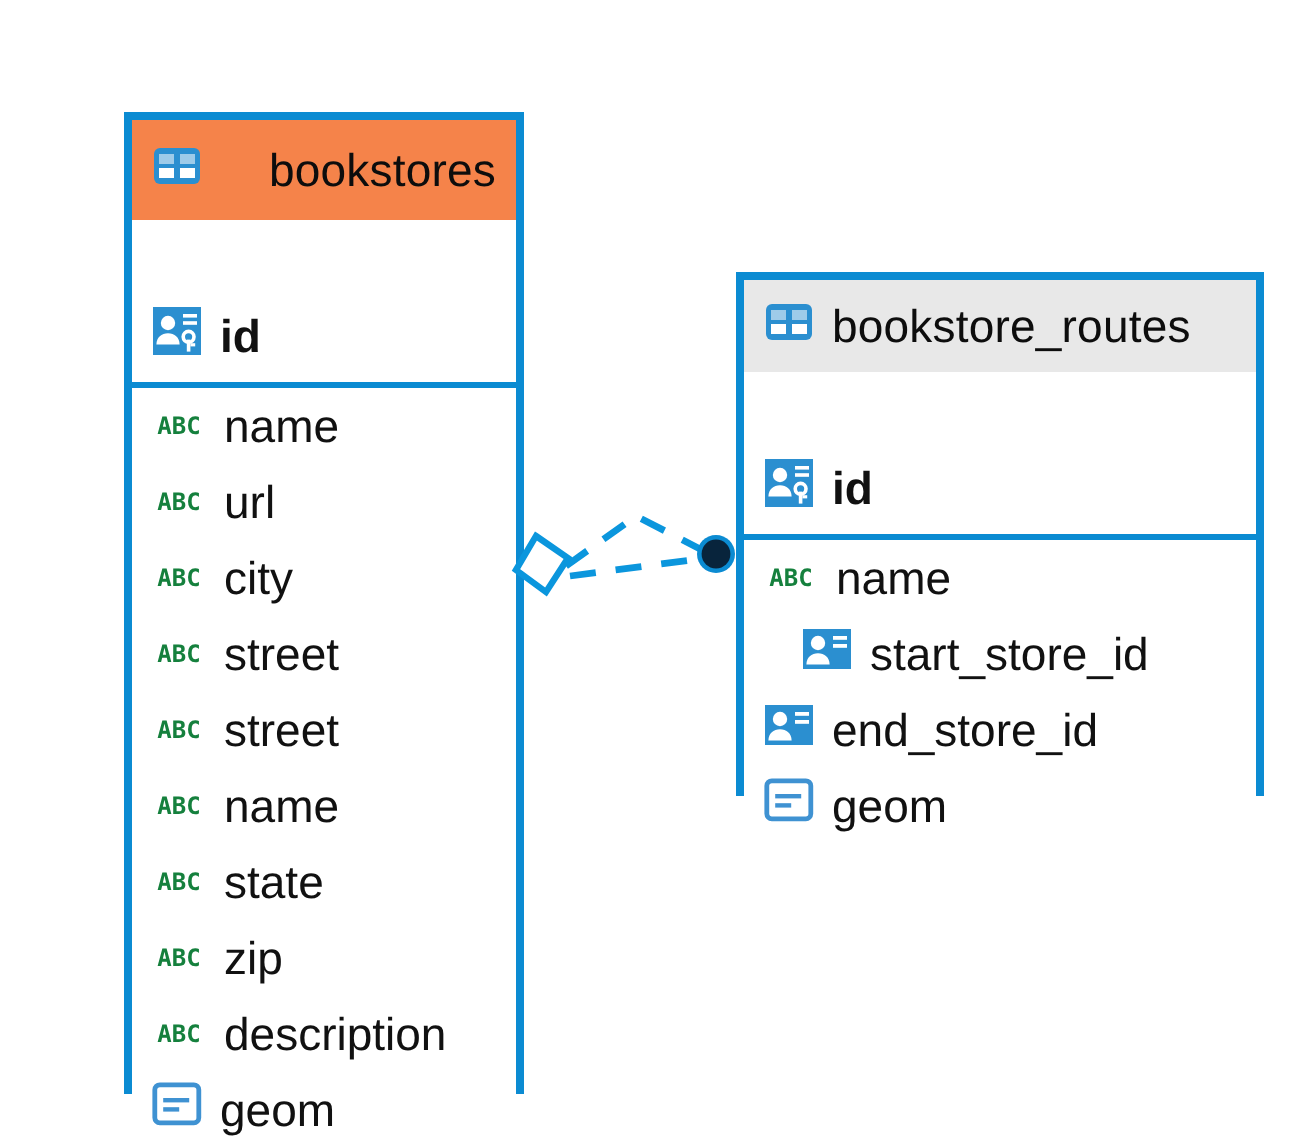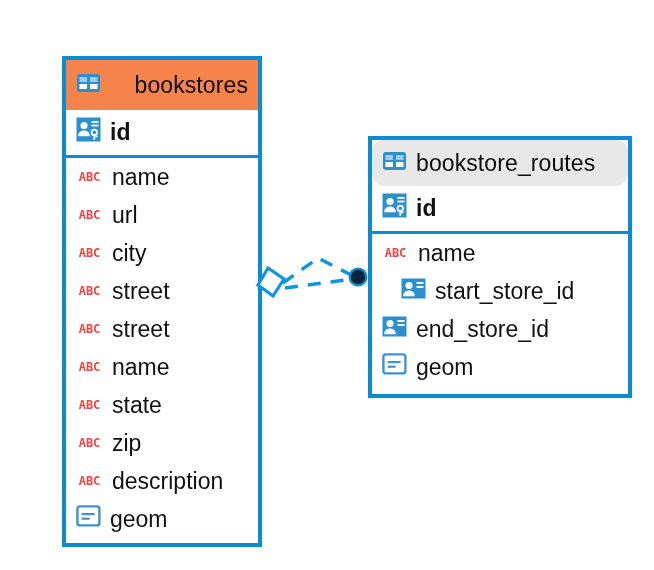--- a/index.html
+++ b/index.html
@@ -13,44 +13,44 @@
   .entity{position:absolute;background:#ffffff;box-sizing:border-box;}
   .entity-border{border:4px solid #0b8bd2;}
 
   .ent-header{
     display:flex;align-items:center;gap:9px;
     box-sizing:border-box;padding:0 10px;
     font-size:23px;color:#0d0d0d;letter-spacing:.1px;
     white-space:nowrap;overflow:hidden;
   }
   .ent-header.orange{background:#f5834a;justify-content:space-between;}
-  .ent-header.gray{background:#e8e8e8;border-radius:12px;}
+  .ent-header.gray{background:#e8e8e8;}
 
   .ent-row{
     display:flex;align-items:center;gap:9px;
     box-sizing:border-box;padding:0 10px;
     font-size:23px;color:#111;white-space:nowrap;
     background:#ffffff;
   }
-  .ent-row.pk{font-weight:bold;border-bottom:3px solid #0b8bd2;}
+  .ent-row.pk{font-weight:bold;border-bottom:3px solid #0b8bd2;margin-top:36px;}
 
   
   .ico{flex:0 0 auto;display:block;}
 
   
   .ico-table{width:25px;height:20px;}
   
   .ico-person{width:25px;height:25px;}
   
   .ico-abc{
     width:27px;height:15px;flex:0 0 auto;
     display:flex;align-items:center;justify-content:center;
     font-family:"DejaVu Sans Mono","Liberation Mono",monospace;
     font-size:12px;font-weight:bold;line-height:1;
-    color:#ef4444;letter-spacing:0px;
+    color:#15803d;letter-spacing:0px;
   }
   
   .ico-geom{width:25px;height:22px;}
 
   
   #connector{position:absolute;left:0;top:0;width:654px;height:570px;
              pointer-events:none;overflow:visible;}
 </style>
 </head>
 <body>

